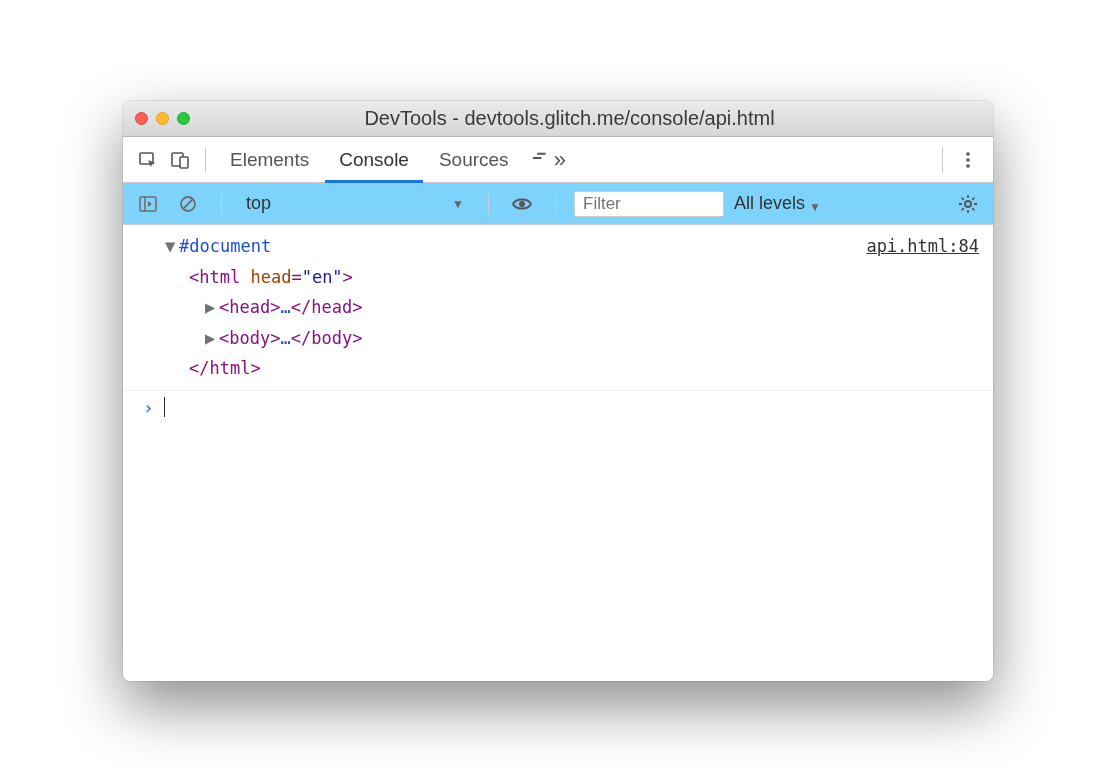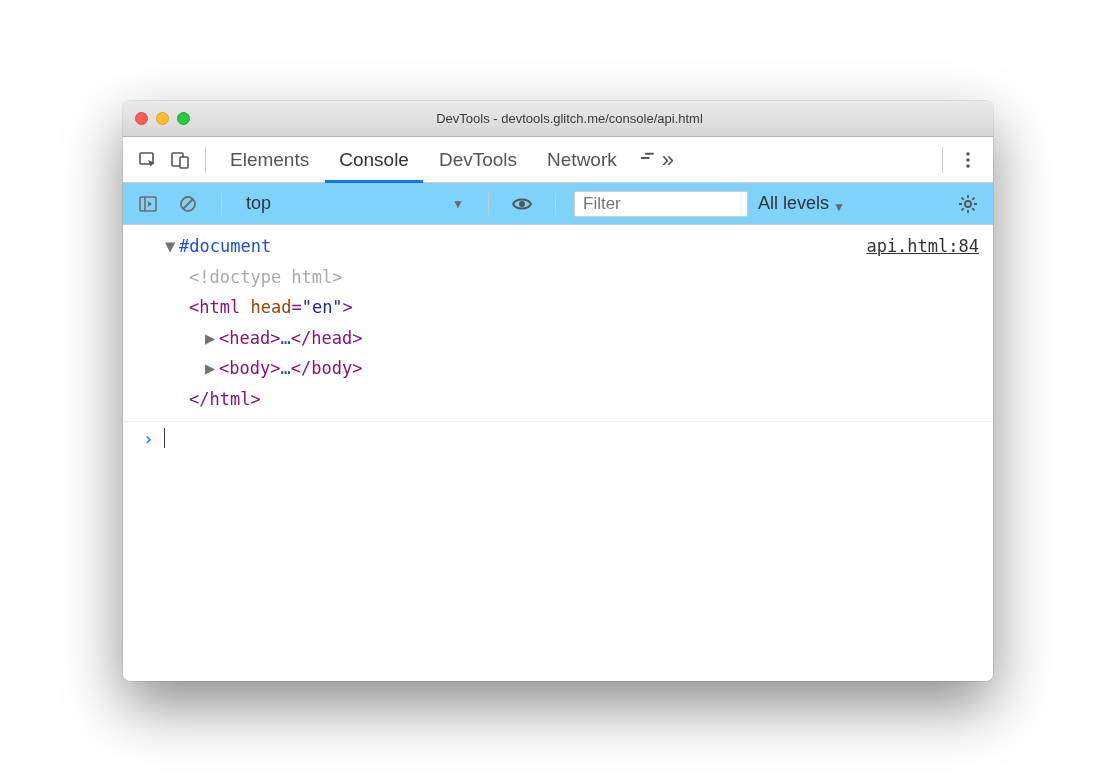--- a/index.html
+++ b/index.html
@@ -29,21 +29,21 @@
       display: flex;
       align-items: center;
       padding: 0 12px;
       gap: 8px;
     }
     .traffic { display: flex; gap: 8px; }
     .dot { width: 13px; height: 13px; border-radius: 50%; }
     .dot.red { background: #ff5f57; border: 0.5px solid #e04540; }
     .dot.yellow { background: #febc2e; border: 0.5px solid #dfa023; }
     .dot.green { background: #28c840; border: 0.5px solid #1bad2d; }
-    .title { flex: 1; text-align: center; font-size: 13px; color: #3a3a3a; margin-left: -40px; }
+    .title { flex: 1; text-align: center; font-size: 20px; color: #3a3a3a; margin-left: -40px; }
     .tabbar {
       height: 46px;
       border-bottom: 1px solid #ccc;
       display: flex;
       align-items: center;
       padding: 0 10px;
       gap: 2px;
     }
     .icon-btn { width: 30px; height: 30px; display: flex; align-items: center; justify-content: center; color: #555; }
     .divider { width: 1px; height: 26px; background: #ccc; margin: 0 8px; }
@@ -56,21 +56,21 @@
     .toolbar {
       height: 42px;
       border-bottom: 1px solid #ccc;
       display: flex;
       align-items: center;
       padding: 0 10px;
       gap: 10px;
       background: #7dd3fc;
     }
     .context-select { display: flex; align-items: center; gap: 4px; font-size: 18px; color: #333; padding: 0 6px; min-width: 230px; justify-content: space-between; }
-    .filter-input { border: 1px solid #ccc; background: #fff; height: 26px; width: 174px; font-size: 17px; padding: 0 8px; border-radius: 2px; }
+    .filter-input { border: 1px solid #ccc; background: #fff; height: 26px; width: 150px; font-size: 17px; padding: 0 8px; border-radius: 2px; }
     .levels { display: flex; align-items: flex-end; gap: 4px; font-size: 18px; color: #333; }
     .console-body { flex: 1; font-family: Menlo, Consolas, monospace; font-size: 17px; overflow: auto; }
     .log-row { border-bottom: 1px solid #eee; padding: 6px 12px 6px 42px; position: relative; line-height: 1.8; }
     .src-link { position: absolute; right: 14px; top: 6px; color: #333; text-decoration: underline; font-family: Menlo, monospace; }
     .tree-line { white-space: pre; }
     .toggle { color: #727272; display: inline-block; width: 14px; user-select: none; }
     .tag { color: #881280; }
     .attr-name { color: #994500; }
     .attr-val { color: #1a1aa6; }
     .doctype { color: #aaa; }
@@ -113,24 +113,21 @@
         </svg>
     </div>
     <div class="divider"></div>
     <div class="tab">
         <span>Elements</span>
       </div>
     <div class="tab active">
         <span>Console</span>
       </div>
     <div class="tab">
-        <span>DevTools</span>
-      </div>
-    <div class="tab">
-        <span>Network</span>
+        <span>Sources</span>
       </div>
     <div class="more-chev">
       <svg width="18" height="18" viewBox="0 0 18 18">
           <path d="M3 6 L9 12 L7 14 L1 8 Z M9 6 L15 12 L13 14 L7 8 Z" fill="none"></path>
           <path d="M2 5 L8 11 M8 5 L14 11" stroke="#555" stroke-width="2" fill="none" transform="rotate(-45 9 9) translate(2,-1)"></path>
         </svg>
       <span style="font-size:22px;letter-spacing:-2px;">»</span>
     </div>
     <div class="spacer"></div>
     <div class="divider"></div>
@@ -190,21 +187,20 @@
             <line x1="14.2" y1="5.8" x2="16.4" y2="3.6"></line>
           </g>
         </svg>
     </div>
   </div>
 
   <div class="console-body">
     <div class="log-row">
       <a class="src-link">api.html:84</a>
       <div class="tree-line"><span class="toggle">▼</span><span class="text-node">#document</span></div>
-      <div class="tree-line"><span class="ind1"></span><span class="doctype">&lt;!doctype html&gt;</span></div>
       <div class="tree-line"><span class="ind1"></span><span class="tag">&lt;<span>html</span> <span class="attr-name">head</span>=<span class="attr-val">"en"</span>&gt;</span></div>
       <div class="tree-line"><span class="ind2"></span><span class="toggle">▶</span><span class="tag">&lt;<span>head</span>&gt;</span><span class="text-node">…</span><span class="tag">&lt;/<span>head</span>&gt;</span></div>
       <div class="tree-line"><span class="ind2"></span><span class="toggle">▶</span><span class="tag">&lt;<span>body</span>&gt;</span><span class="text-node">…</span><span class="tag">&lt;/<span>body</span>&gt;</span></div>
       <div class="tree-line"><span class="ind1"></span><span class="tag">&lt;/html&gt;</span></div>
     </div>
     <div class="prompt-row">
       <span class="prompt-chev">›</span>
       <span class="caret"></span>
     </div>
   </div>

